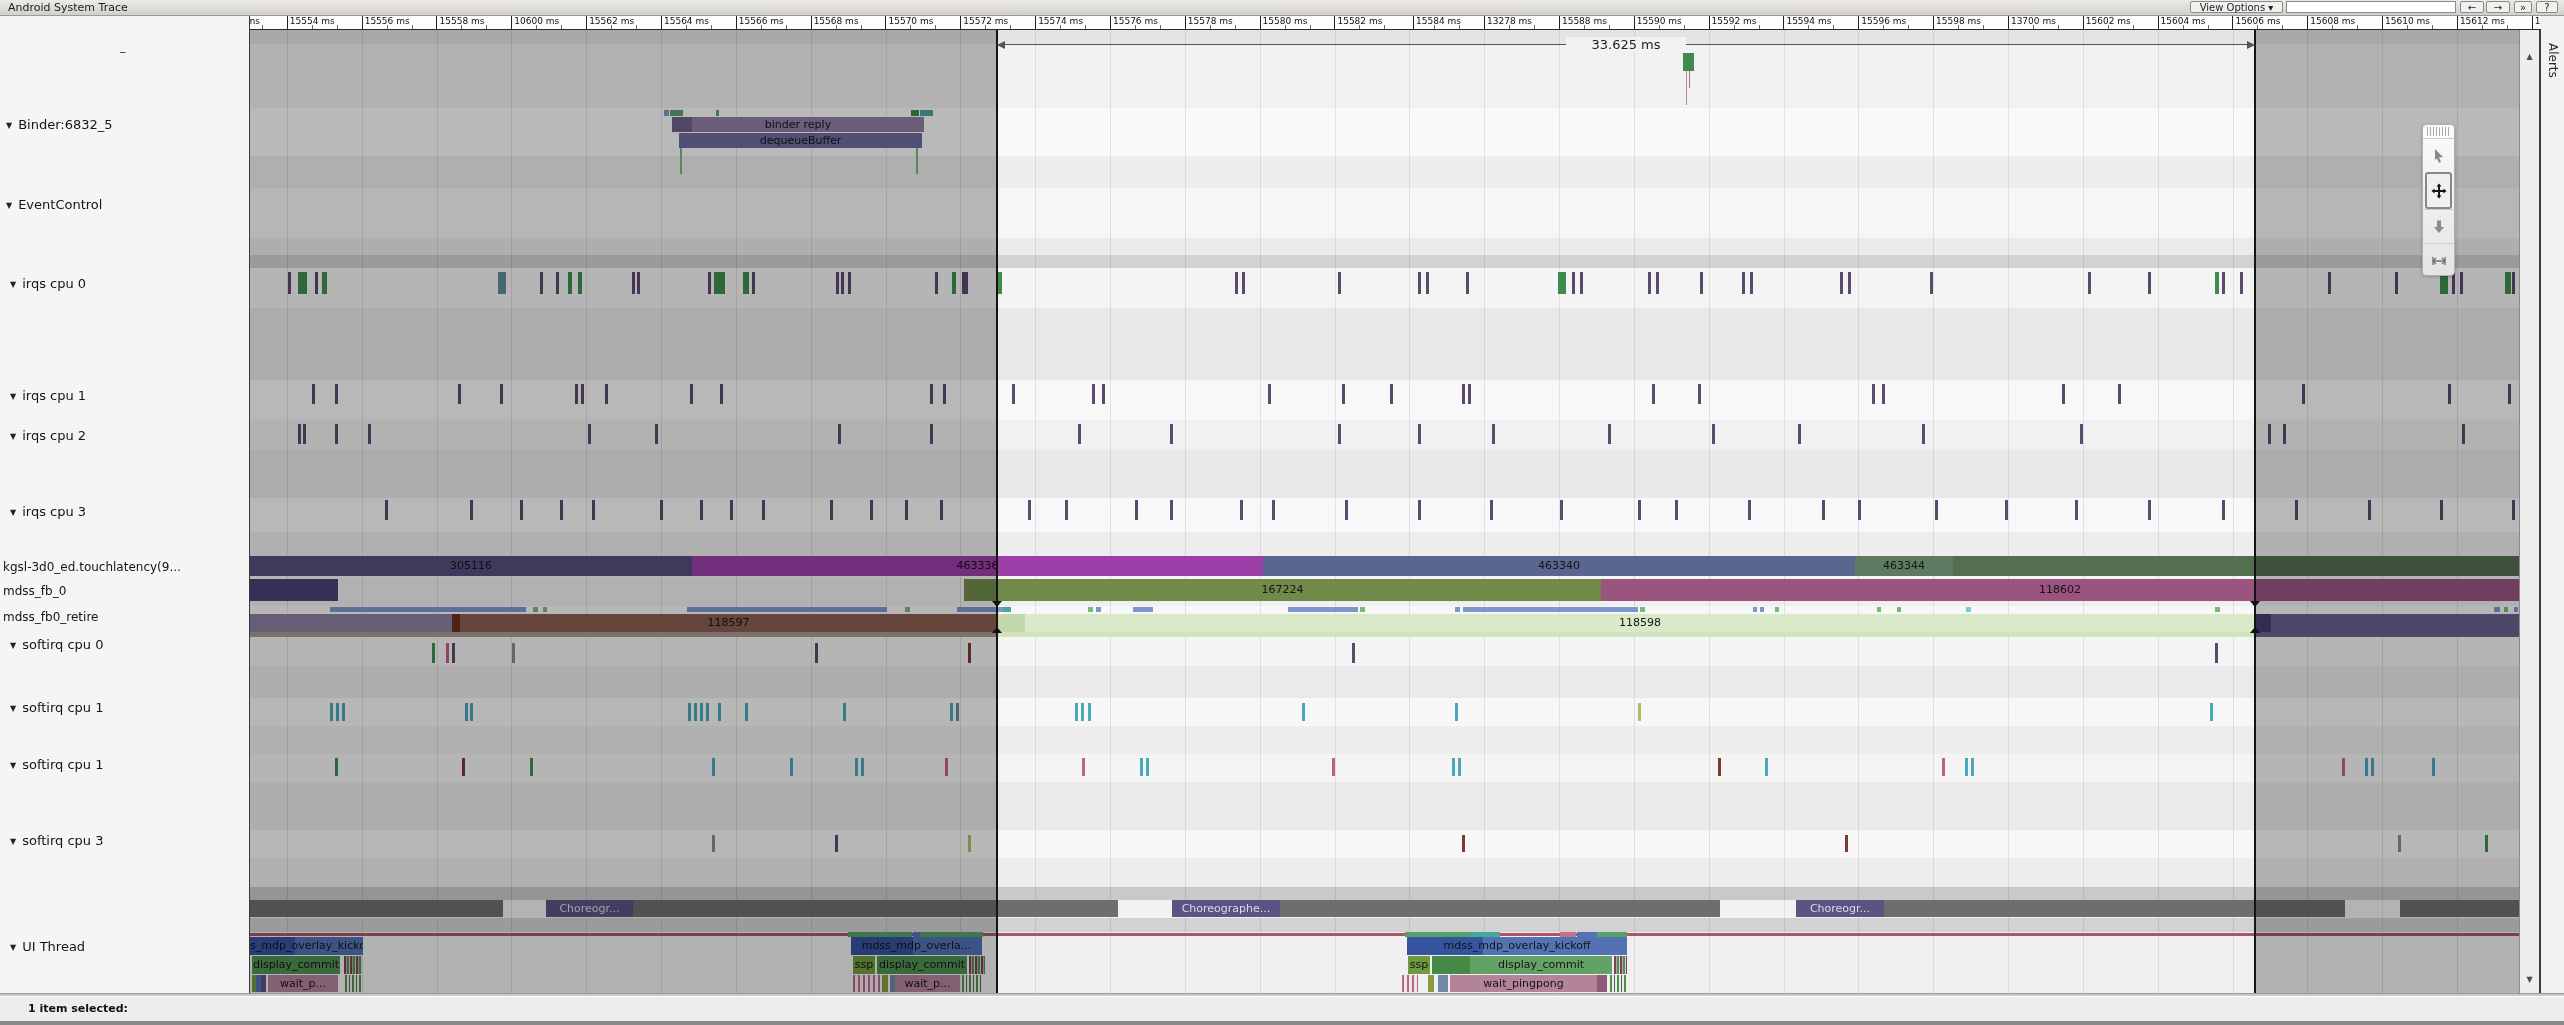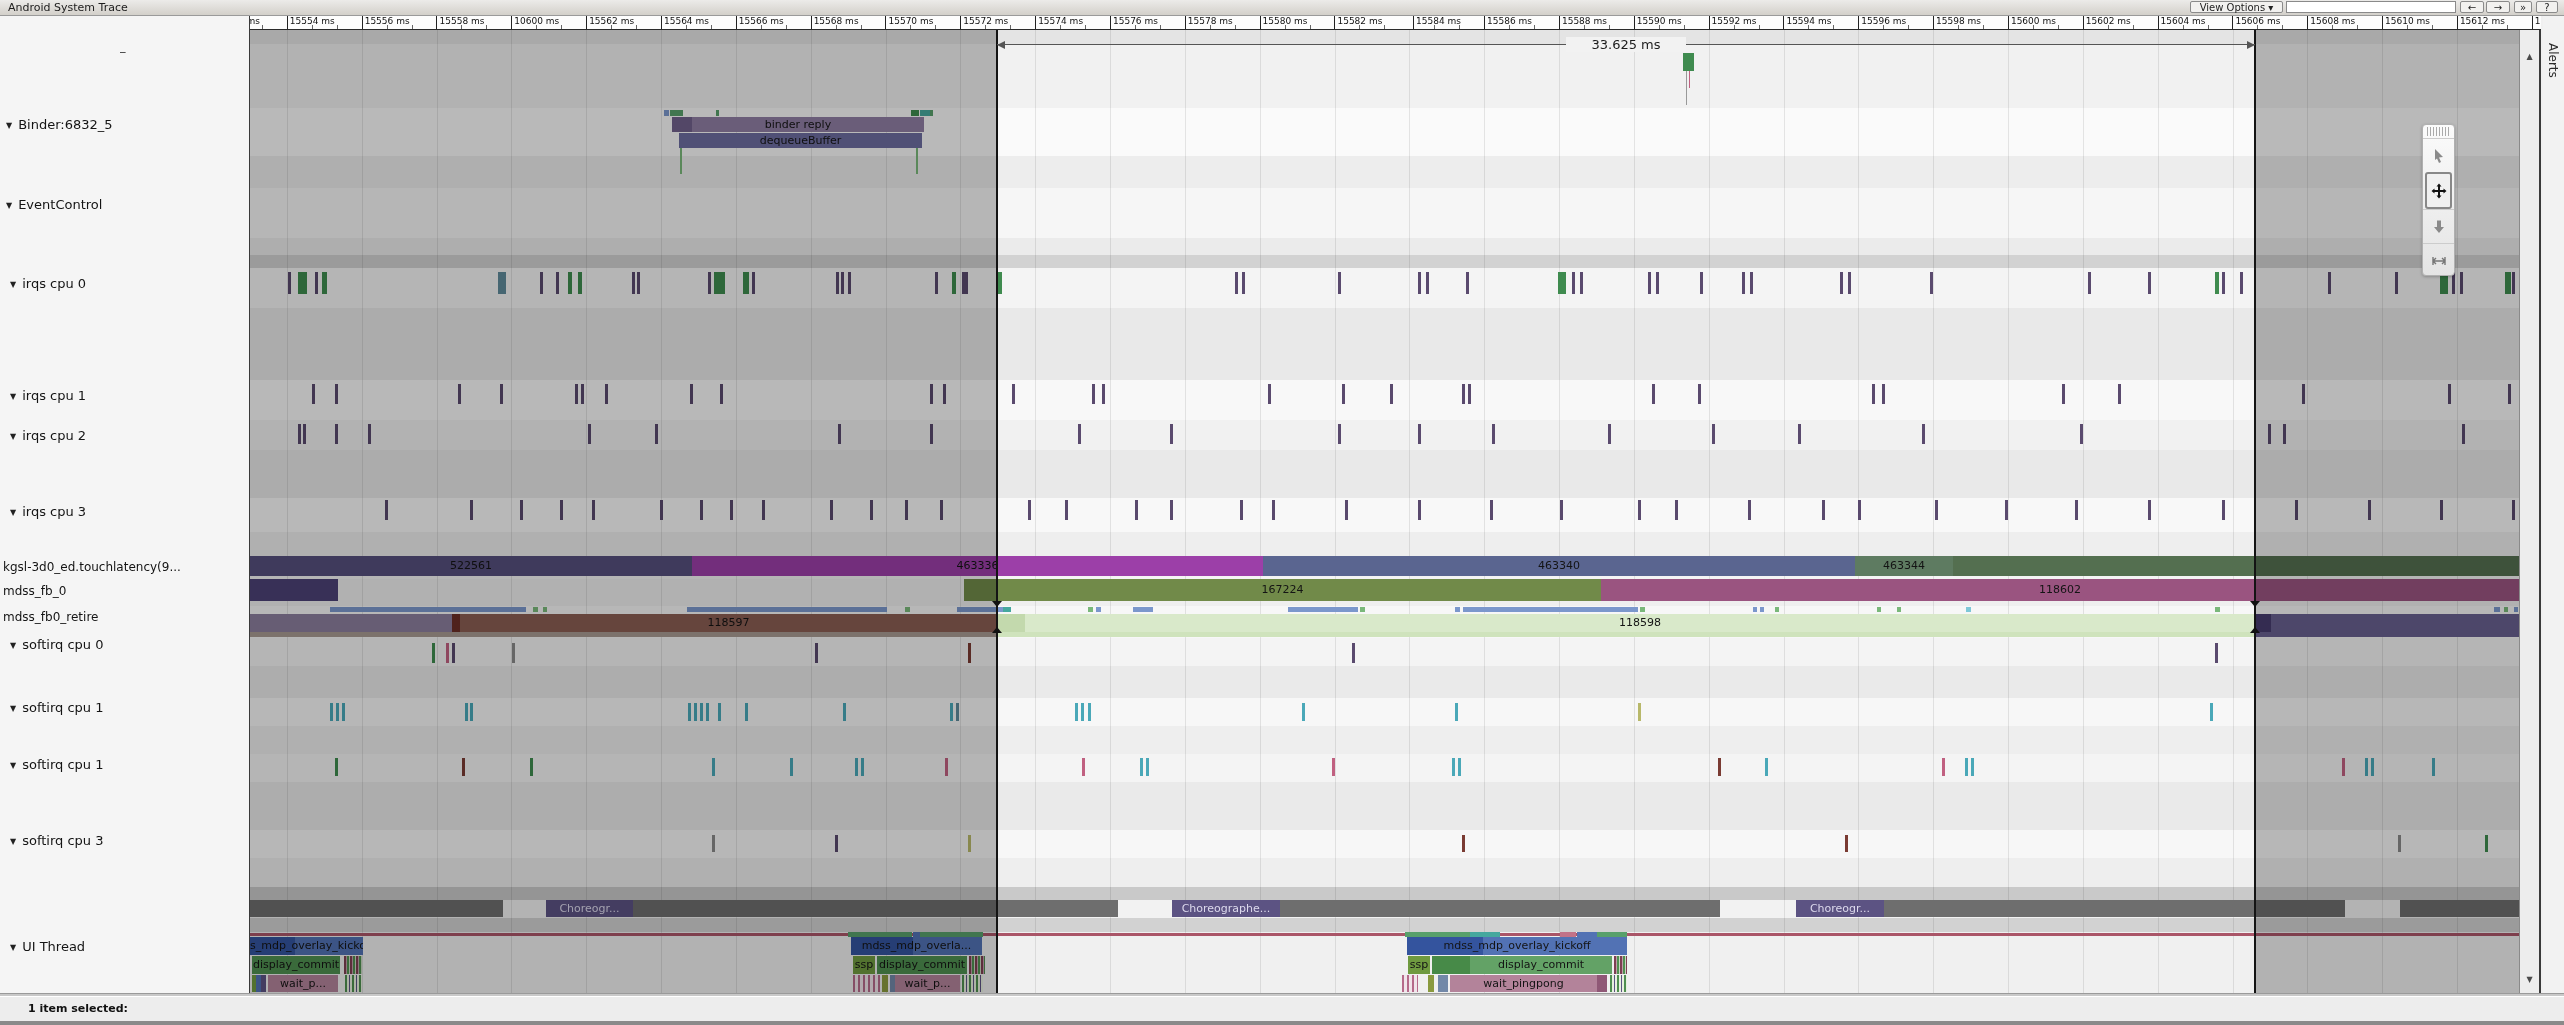--- a/index.html
+++ b/index.html
@@ -128,42 +128,42 @@
       <div class="rmin" style="left: 984.79px; position: absolute;"></div>
       <div class="rlab" style="left: 1009.62px; position: absolute;">15580 ms</div>
       <div class="rmin" style="left: 1034.62px; position: absolute;"></div>
       <div class="rmin" style="left: 1059.62px; position: absolute;"></div>
       <div class="rlab" style="left: 1084.45px; position: absolute;">15582 ms</div>
       <div class="rmin" style="left: 1109.45px; position: absolute;"></div>
       <div class="rmin" style="left: 1134.45px; position: absolute;"></div>
       <div class="rlab" style="left: 1163px; position: absolute;">15584 ms</div>
       <div class="rmin" style="left: 1184.28px; position: absolute;"></div>
       <div class="rmin" style="left: 1209.28px; position: absolute;"></div>
-      <div class="rlab" style="left: 1234.11px; position: absolute;">15586 ms</div>
+      <div class="rlab" style="left: 1234.11px; position: absolute;">13278 ms</div>
       <div class="rmin" style="left: 1259.11px; position: absolute;"></div>
       <div class="rmin" style="left: 1284.11px; position: absolute;"></div>
       <div class="rlab" style="left: 1308.94px; position: absolute;">15588 ms</div>
       <div class="rmin" style="left: 1333.94px; position: absolute;"></div>
       <div class="rmin" style="left: 1358.94px; position: absolute;"></div>
       <div class="rlab" style="left: 1383.77px; position: absolute;">15590 ms</div>
       <div class="rmin" style="left: 1408.77px; position: absolute;"></div>
       <div class="rmin" style="left: 1433.77px; position: absolute;"></div>
       <div class="rlab" style="left: 1458.6px; position: absolute;">15592 ms</div>
       <div class="rmin" style="left: 1483.6px; position: absolute;"></div>
       <div class="rmin" style="left: 1508.6px; position: absolute;"></div>
       <div class="rlab" style="left: 1533.43px; position: absolute;">15594 ms</div>
       <div class="rmin" style="left: 1558.43px; position: absolute;"></div>
       <div class="rmin" style="left: 1583.43px; position: absolute;"></div>
       <div class="rlab" style="left: 1608.26px; position: absolute;">15596 ms</div>
       <div class="rmin" style="left: 1633.26px; position: absolute;"></div>
       <div class="rmin" style="left: 1658.26px; position: absolute;"></div>
       <div class="rlab" style="left: 1683.09px; position: absolute;">15598 ms</div>
       <div class="rmin" style="left: 1708.09px; position: absolute;"></div>
       <div class="rmin" style="left: 1733.09px; position: absolute;"></div>
-      <div class="rlab" style="left: 1757.92px; position: absolute;">15600 ms</div>
+      <div class="rlab" style="left: 1757.92px; position: absolute;">13700 ms</div>
       <div class="rmin" style="left: 1782.92px; position: absolute;"></div>
       <div class="rmin" style="left: 1807.92px; position: absolute;"></div>
       <div class="rlab" style="left: 1832.75px; position: absolute;">15602 ms</div>
       <div class="rmin" style="left: 1857.75px; position: absolute;"></div>
       <div class="rmin" style="left: 1882.75px; position: absolute;"></div>
       <div class="rlab" style="left: 1907.58px; position: absolute;">15604 ms</div>
       <div class="rmin" style="left: 1932.58px; position: absolute;"></div>
       <div class="rmin" style="left: 1957.58px; position: absolute;"></div>
       <div class="rlab" style="left: 1982.41px; position: absolute;">15606 ms</div>
       <div class="rmin" style="left: 2007.41px; position: absolute;"></div>
@@ -266,21 +266,21 @@
       <div class="slice" style="left: 680px; top: 80px; width: 3px; height: 6px; position: absolute; background: rgb(88, 160, 107);"></div>
       <div class="slice" style="left: 422px; top: 87px; width: 20px; height: 15px; position: absolute; background: rgb(113, 97, 140);"></div>
       <div class="slice" style="left: 442px; top: 87px; width: 232px; height: 15px; position: absolute; background: rgb(143, 126, 164);"></div>
       <div class="slice" style="left: 422px; top: 87px; width: 252px; height: 15px; position: absolute; font: 11px / 15px &quot;DejaVu Sans&quot;, sans-serif; color: rgb(20, 20, 20); text-align: center; overflow: hidden; white-space: nowrap; z-index: 3;">binder reply</div>
       <div class="slice" style="left: 429px; top: 103px; width: 243px; height: 15px; position: absolute; background: rgb(109, 109, 160); font: 11px / 15px &quot;DejaVu Sans&quot;, sans-serif; color: rgb(20, 20, 20); text-align: center; overflow: hidden; white-space: nowrap; z-index: 3;">dequeueBuffer</div>
       <div class="slice" style="left: 430px; top: 118px; width: 2px; height: 26px; position: absolute; background: rgb(122, 184, 122);"></div>
       <div class="slice" style="left: 666px; top: 118px; width: 2px; height: 26px; position: absolute; background: rgb(122, 184, 122);"></div>
       <div class="slice" style="left: 1433px; top: 23px; width: 11px; height: 18px; position: absolute; background: rgb(63, 139, 79);"></div>
       <div class="slice" style="left: 1436px; top: 41px; width: 1px; height: 34px; position: absolute; background: rgb(153, 153, 153);"></div>
       <div class="slice" style="left: 1439px; top: 41px; width: 1px; height: 17px; position: absolute; background: rgb(192, 96, 128);"></div>
-      <div class="slice" style="left: 0px; top: 526px; width: 442px; height: 20px; position: absolute; background: rgb(86, 79, 125); font: 11px / 20px &quot;DejaVu Sans&quot;, sans-serif; color: rgb(20, 20, 20); text-align: center; overflow: hidden; white-space: nowrap; z-index: 3;">522561</div>
+      <div class="slice" style="left: 0px; top: 526px; width: 442px; height: 20px; position: absolute; background: rgb(86, 79, 125); font: 11px / 20px &quot;DejaVu Sans&quot;, sans-serif; color: rgb(20, 20, 20); text-align: center; overflow: hidden; white-space: nowrap; z-index: 3;">305116</div>
       <div class="slice" style="left: 442px; top: 526px; width: 571px; height: 20px; position: absolute; background: rgb(156, 63, 168); font: 11px / 20px &quot;DejaVu Sans&quot;, sans-serif; color: rgb(20, 20, 20); text-align: center; overflow: hidden; white-space: nowrap; z-index: 3;">463336</div>
       <div class="slice" style="left: 1013px; top: 526px; width: 592px; height: 20px; position: absolute; background: rgb(90, 101, 144); font: 11px / 20px &quot;DejaVu Sans&quot;, sans-serif; color: rgb(20, 20, 20); text-align: center; overflow: hidden; white-space: nowrap; z-index: 3;">463340</div>
       <div class="slice" style="left: 1605px; top: 526px; width: 98px; height: 20px; position: absolute; background: rgb(94, 123, 97); font: 11px / 20px &quot;DejaVu Sans&quot;, sans-serif; color: rgb(20, 20, 20); text-align: center; overflow: hidden; white-space: nowrap; z-index: 3;">463344</div>
       <div class="slice" style="left: 1703px; top: 526px; width: 566px; height: 20px; position: absolute; background: rgb(84, 111, 80);"></div>
       <div class="slice" style="left: 0px; top: 549px; width: 88px; height: 22px; position: absolute; background: rgb(76, 66, 118);"></div>
       <div class="slice" style="left: 714px; top: 549px; width: 637px; height: 22px; position: absolute; background: rgb(113, 138, 73); font: 11px / 22px &quot;DejaVu Sans&quot;, sans-serif; color: rgb(20, 20, 20); text-align: center; overflow: hidden; white-space: nowrap; z-index: 3;">167224</div>
       <div class="slice" style="left: 1351px; top: 549px; width: 918px; height: 22px; position: absolute; background: rgb(154, 84, 128); font: 11px / 22px &quot;DejaVu Sans&quot;, sans-serif; color: rgb(20, 20, 20); text-align: center; overflow: hidden; white-space: nowrap; z-index: 3;">118602</div>
       <div class="slice" style="left: 80px; top: 577px; width: 196px; height: 5px; position: absolute; background: rgb(123, 151, 204);"></div>
       <div class="slice" style="left: 283px; top: 577px; width: 5px; height: 5px; position: absolute; background: rgb(122, 184, 122);"></div>
       <div class="slice" style="left: 293px; top: 577px; width: 4px; height: 5px; position: absolute; background: rgb(122, 184, 122);"></div>

